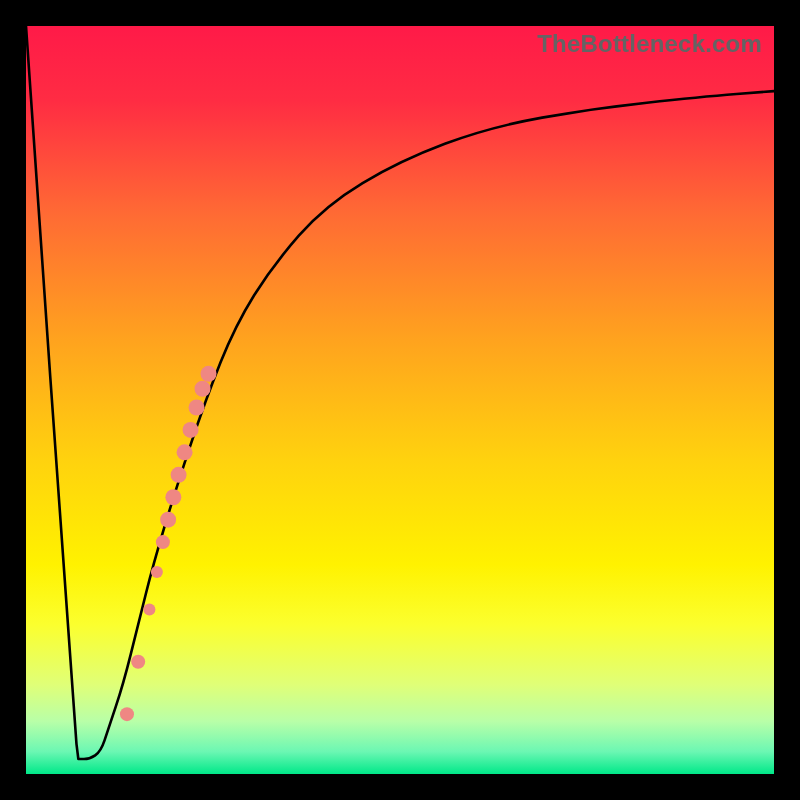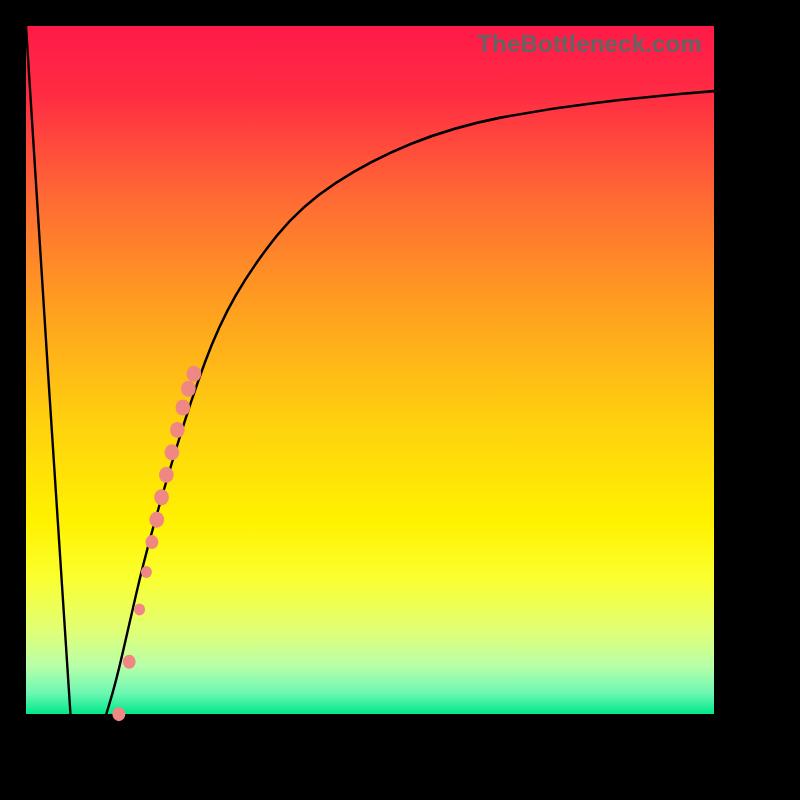--- a/index.html
+++ b/index.html
@@ -12,21 +12,21 @@
   }
   .frame {
     position: absolute;
     inset: 0;
     background: #000;
   }
   .plot {
     position: absolute;
     left: 26px;
     top: 26px;
-    width: 688px;
+    width: 748px;
     height: 748px;
     overflow: hidden;
   }
   .gradient {
     position: absolute;
     inset: 0;
   }
   .watermark {
     position: absolute;
     top: 4px;

